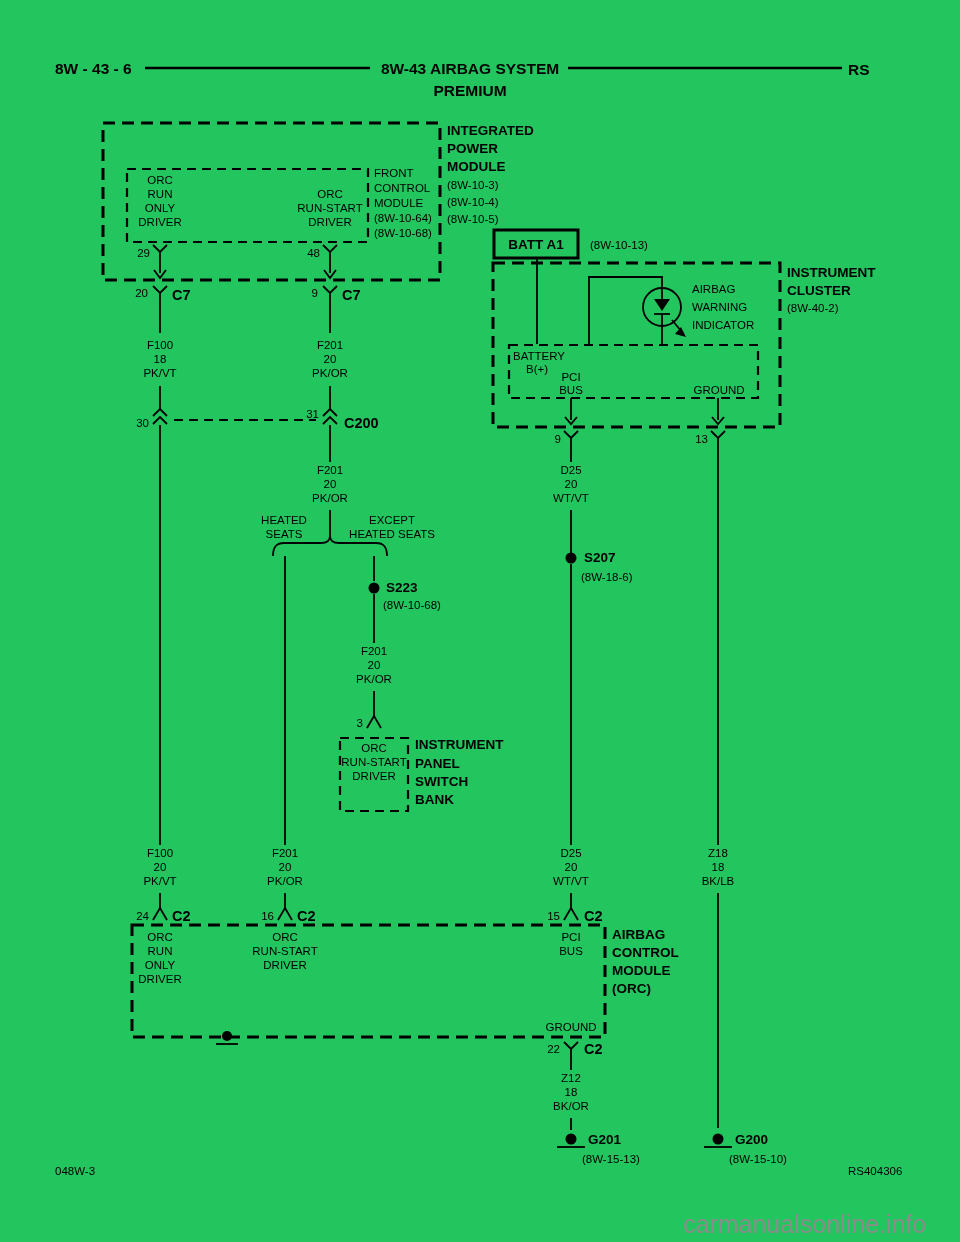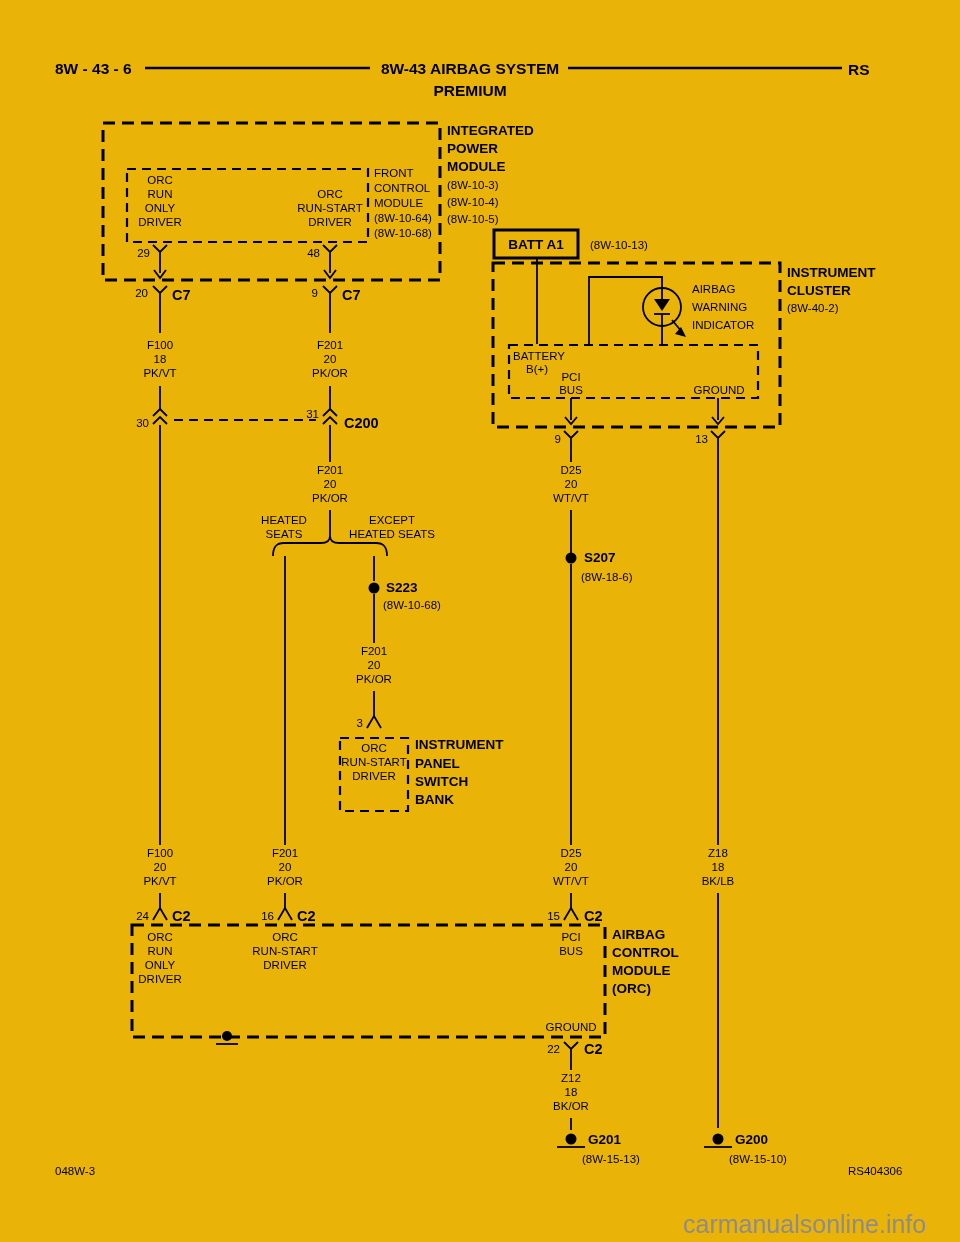--- a/index.html
+++ b/index.html
@@ -1,16 +1,16 @@
 <!DOCTYPE html>
 <html><head>
 <meta charset="utf-8">
 <style>
   html,body{margin:0;padding:0;background:#fff;}
-  .page{position:relative;width:960px;height:1242px;background:#eab308;overflow:hidden;}
+  .page{position:relative;width:960px;height:1242px;background:#22c55e;overflow:hidden;}
   svg{position:absolute;left:0;top:0;}
   svg text{fill:#000;font-family:"Liberation Sans","DejaVu Sans",sans-serif;}
   .t{font-size:11.5px;}
   .b{font-size:13.5px;font-weight:bold;}
   .bc{font-size:14.5px;font-weight:bold;}
   .hb{font-size:15.5px;font-weight:bold;}
   .mid{text-anchor:middle;}
   .end{text-anchor:end;}
   .wm{font-size:25px;font-weight:normal;fill:#8c8c8c;}
   .wire{stroke:#000;stroke-width:1.8;fill:none;}

